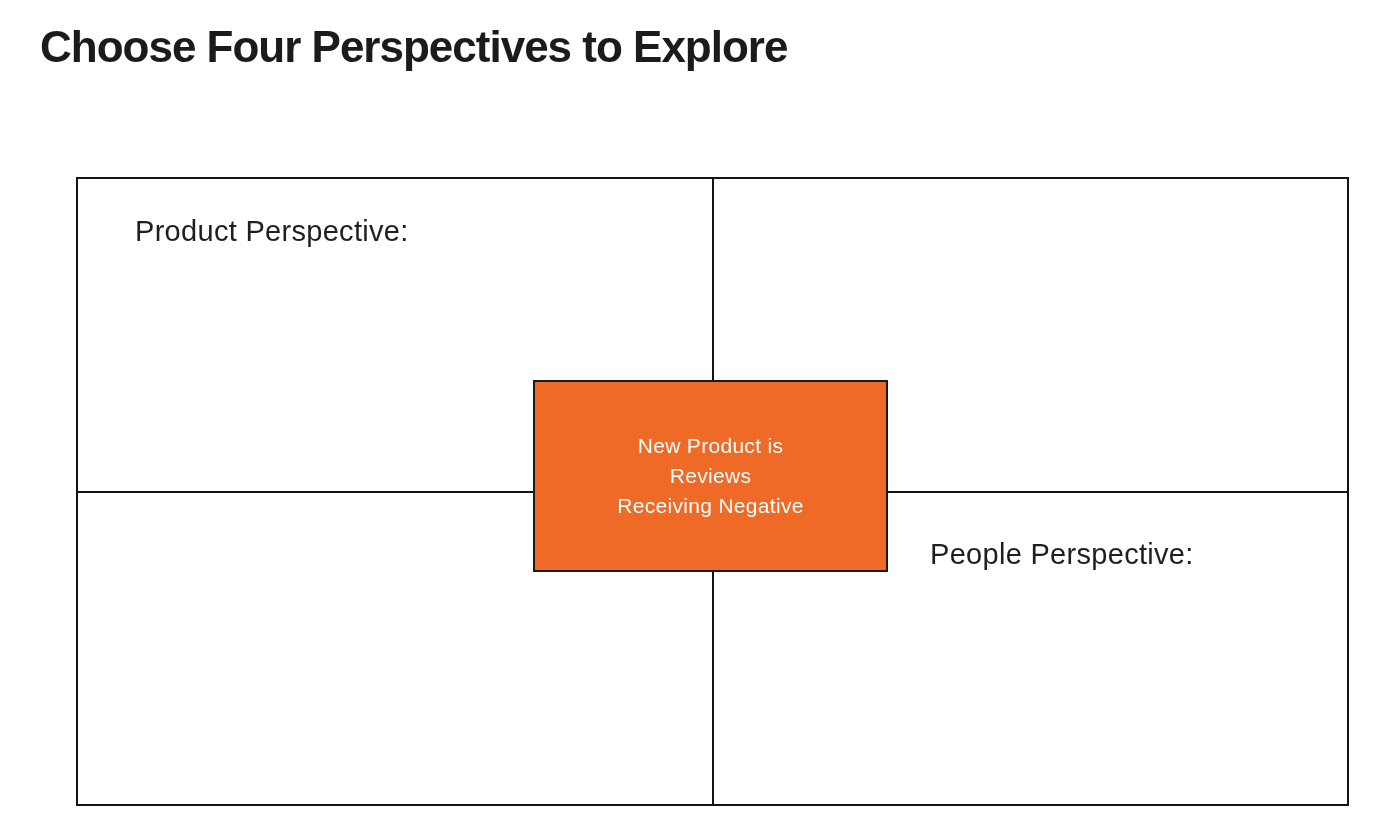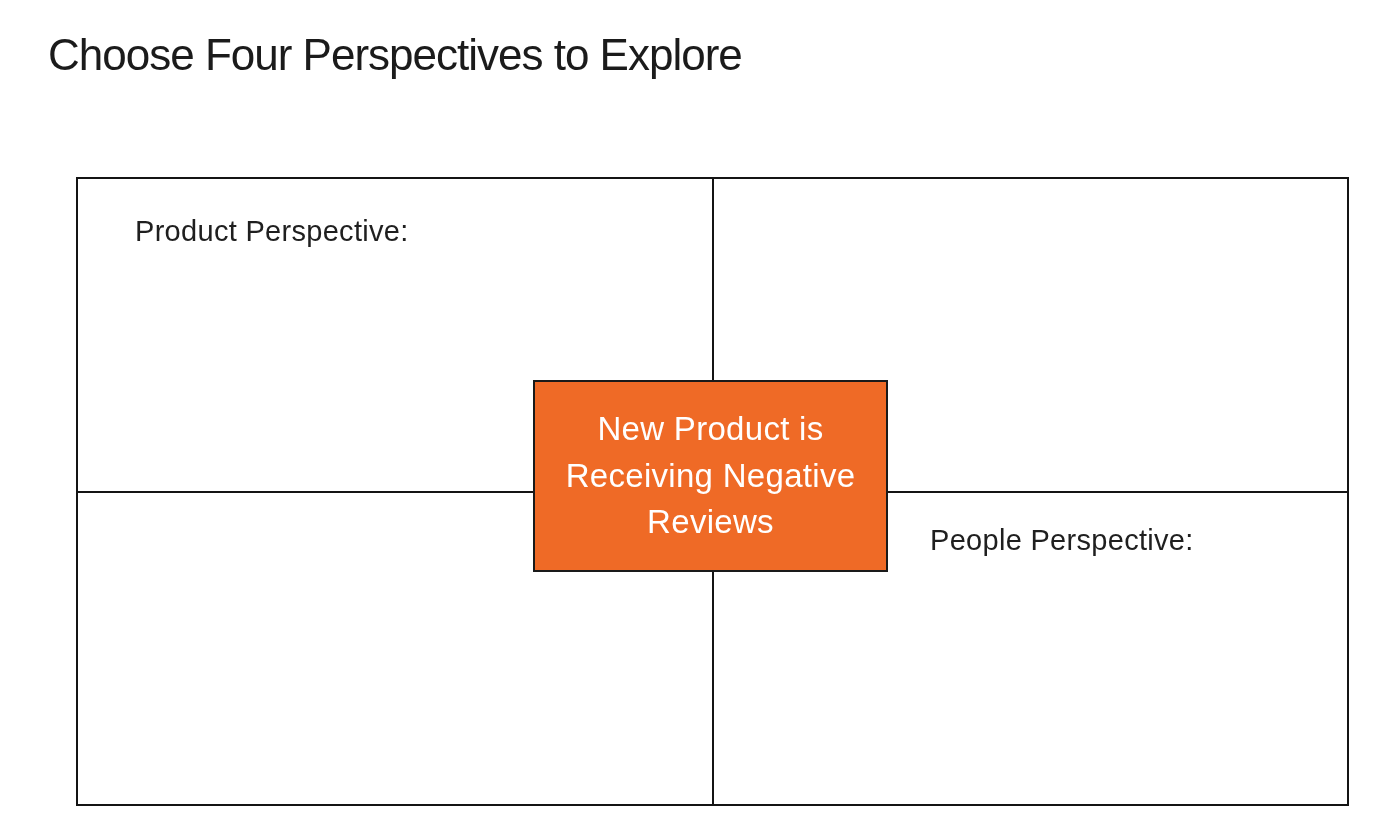--- a/index.html
+++ b/index.html
@@ -14,23 +14,23 @@
   .canvas {
     position: relative;
     width: 1389px;
     height: 818px;
     background: #ffffff;
   }
   .title {
     position: absolute;
     left: 40px;
     top: 22px;
-    margin: 8px;
+    margin: 0;
     font-size: 44px;
-    font-weight: 400;
+    font-weight: 700;
     letter-spacing: -1px;
     color: #1b1b1b;
     font-family: "Liberation Sans", sans-serif;
   }
   .matrix {
     position: absolute;
     left: 76px;
     top: 177px;
     width: 1273px;
     height: 629px;
@@ -57,37 +57,37 @@
   .q-label {
     position: absolute;
     font-size: 29px;
     color: #1f1f1f;
     letter-spacing: 0.3px;
     white-space: nowrap;
   }
   .q-product   { left: 57px;  top: 36px;  }
   .q-planning  { left: 692px; top: 36px;  }
   .q-potential { left: 57px;  top: 345px; }
-  .q-people    { left: 852px; top: 345px; }
+  .q-people    { left: 852px; top: 359px; }
   .center-card {
     position: absolute;
     left: 455px;
     top: 201px;
     width: 355px;
     height: 192px;
     box-sizing: border-box;
     border: 2px solid #1a1a1a;
     background: #ef6a26;
     color: #ffffff;
     display: flex;
     flex-direction: column;
     align-items: center;
     justify-content: center;
     text-align: center;
-    font-size: 33px;
+    font-size: 21px;
     line-height: 1.42;
     letter-spacing: 0.3px;
   }
 </style>
 </head>
 <body>
 
 <div class="canvas">
 
   <h1 class="title">Choose Four Perspectives to Explore</h1>
@@ -98,18 +98,18 @@
     <div class="h-divider"></div>
 
     <div class="q-label q-product">Product Perspective:</div>
 
 
 
     <div class="q-label q-people">People Perspective:</div>
 
     <div class="center-card" style="background: rgb(239, 106, 38); color: rgb(255, 255, 255); border-color: rgb(26, 26, 26);">
       <div>New Product is</div>
+      <div>Reviews</div>
       <div>Receiving Negative</div>
-      <div>Reviews</div>
     </div>
 
   </div>
 </div>
 
 </body></html>

